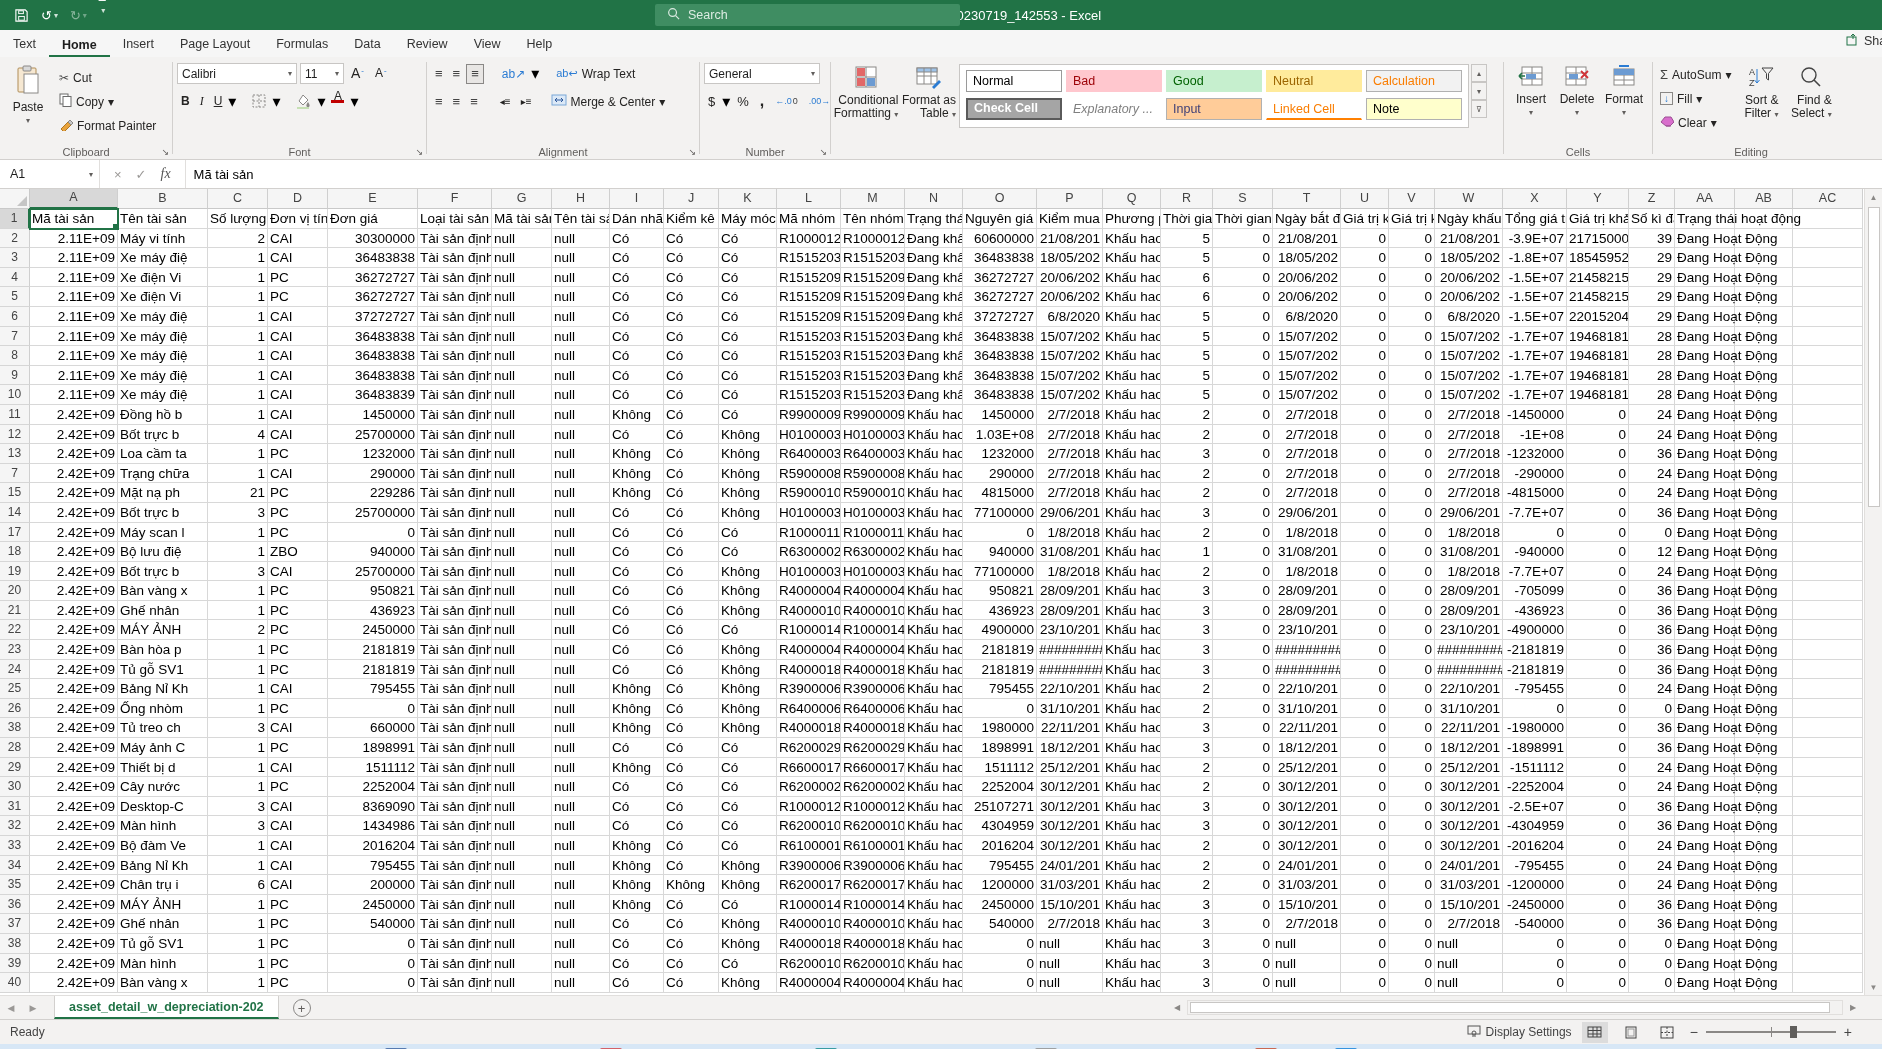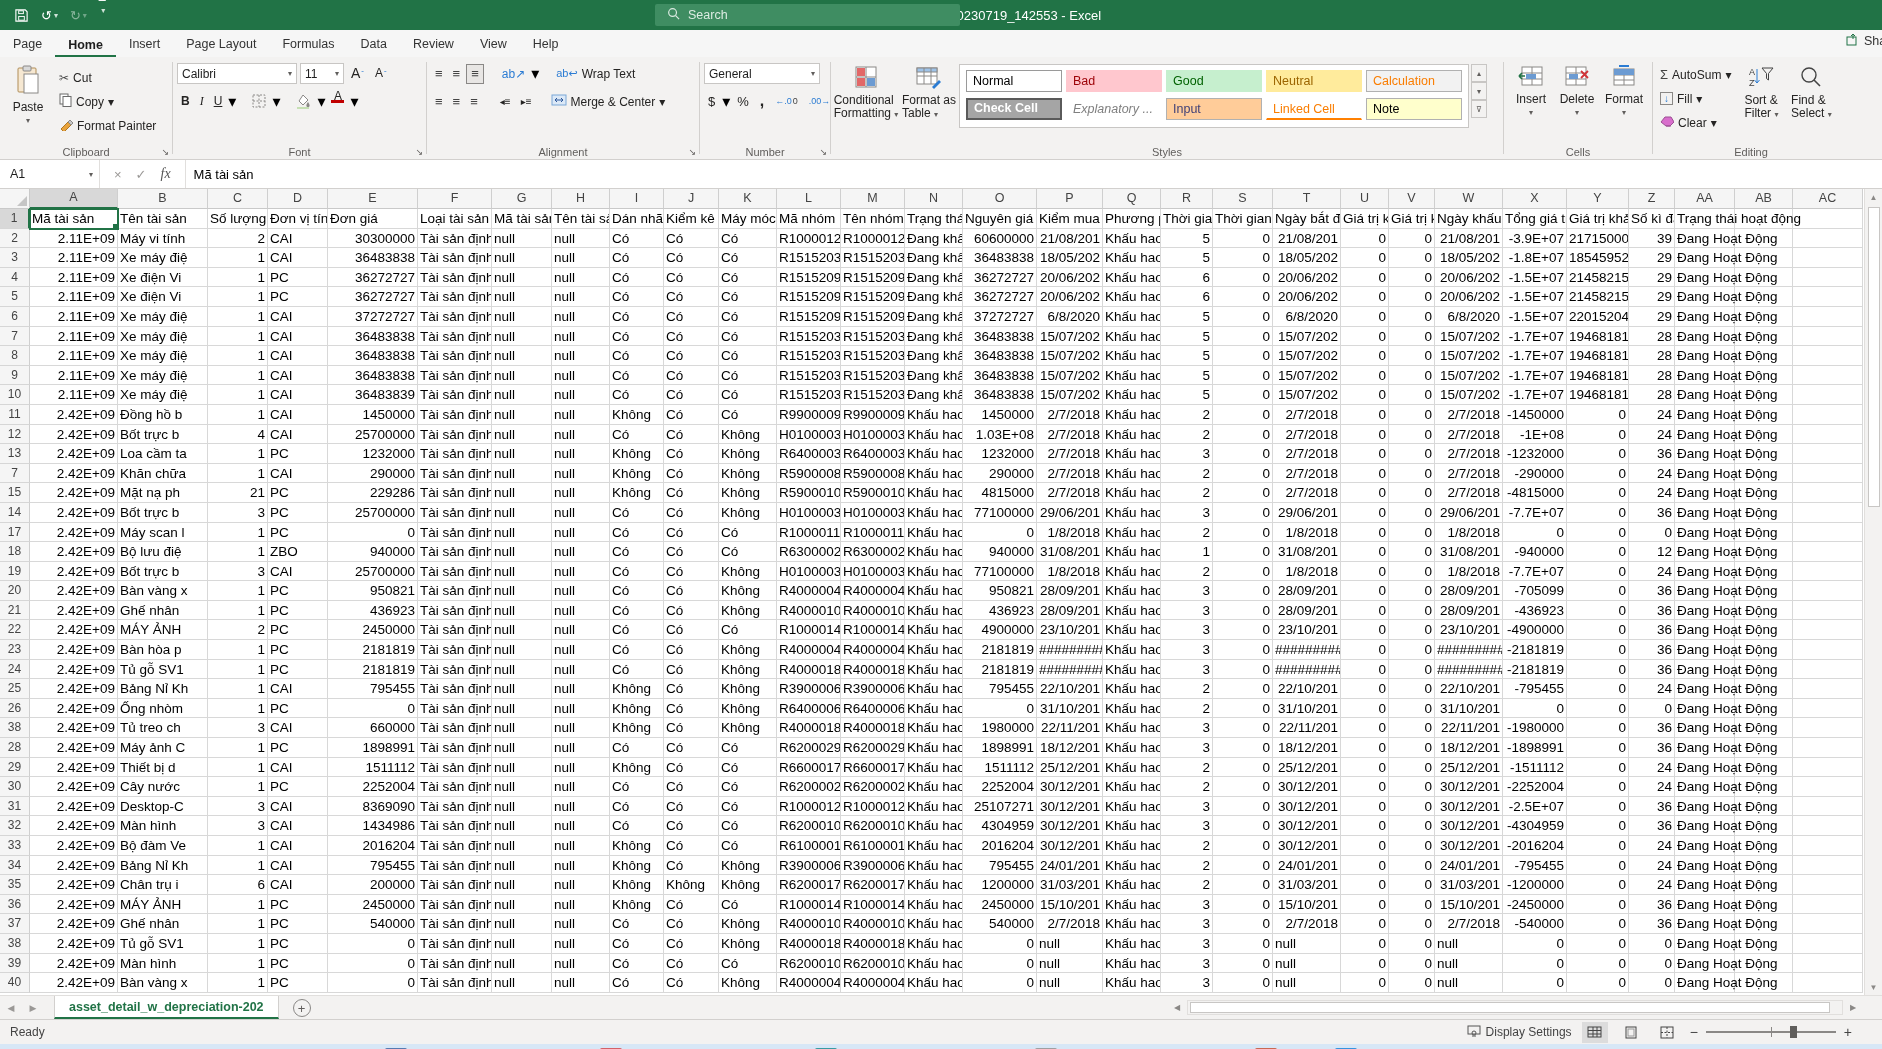--- a/index.html
+++ b/index.html
@@ -37,21 +37,21 @@
   .btn-big { width:52px; display:flex; flex-direction:column; align-items:center; font-size:12px; color:#252423; padding-top:6px; gap:2px; }
   .btn-big .dd { font-size:8px; color:#605e5c; }
   .col-small { display:flex; flex-direction:column; justify-content:flex-start; gap:3px; padding:4px 2px; }
   .btn-row { display:flex; align-items:center; gap:4px; font-size:12px; color:#252423; height:21px; padding:0 3px; }
   .combo { background:#fff; border:1px solid #c8c6c4; height:21px; display:flex; align-items:center;
     font-size:12px; color:#1e1e1e; padding:0 4px; justify-content:space-between; }
   .combo .dd { font-size:8px; color:#605e5c; margin-left:6px; }
   .mini { font-size:12px; color:#252423; padding:0 4px; height:20px; display:flex; align-items:center; gap:1px; }
   .icon-eq { font-size:13px; color:#444; }
   .boxed { border:1px solid #8a8886; background:#e8e6e4; }
-  .two-line { text-align:left; line-height:13px; font-size:12px; color:#252423; }
+  .two-line { text-align:right; line-height:13px; font-size:12px; color:#252423; }
   .gallery { background:#fff; border:1px solid #c8c6c4; display:grid; grid-template-columns:repeat(5, 96px);
     grid-auto-rows:24px; gap:4px 4px; padding:5px 6px; margin-top:5px; }
   .chip { height:22px; line-height:20px; padding:0 6px; font-size:12.5px; border:1px solid transparent; overflow:hidden; white-space:nowrap; }
   .chip-normal { background:#fff; border-color:#9a9a9a; box-shadow:0 0 0 1px #fff inset; }
   .chip-bad { background:#ffc7ce; color:#9c0006; }
   .chip-good { background:#c6efce; color:#006100; }
   .chip-neutral { background:#ffeb9c; color:#9c6500; }
   .chip-calculation { background:#f2f2f2; color:#fa7d00; border-color:#b1b1b1; }
   .chip-check { background:#a5a5a5; color:#fff; border:2px solid #5a5a5a; line-height:17px; font-weight:bold; }
   .chip-explanatory { background:#fff; color:#7f7f7f; font-style:italic; }
@@ -153,21 +153,21 @@
           <circle cx="6" cy="6" r="4.2" fill="none" stroke="#dcebe2" stroke-width="1.3"></circle>
           <line x1="9.3" y1="9.3" x2="13" y2="13" stroke="#dcebe2" stroke-width="1.3"></line>
         </svg>
     </span>
     <span>Search</span>
   </div>
 </div>
 
 <div class="tabrow">
   <div id="ribbon-tabs" style="display:flex;align-items:flex-end;">
-      <span class="rtab">Page</span>
+      <span class="rtab">Text</span>
       <span class="rtab active">Home</span>
       <span class="rtab">Insert</span>
       <span class="rtab">Page Layout</span>
       <span class="rtab">Formulas</span>
       <span class="rtab">Data</span>
       <span class="rtab">Review</span>
       <span class="rtab">View</span>
       <span class="rtab">Help</span>
     </div>
   <div class="share-btn" style="right:-34px;">
@@ -373,21 +373,20 @@
         <div class="chip chip-explanatory">Explanatory ...</div>
         <div class="chip chip-input">Input</div>
         <div class="chip chip-linked">Linked Cell</div>
         <div class="chip chip-note">Note</div>
       </div>
     <div class="grail">
       <div>▴</div>
       <div>▾</div>
       <div>⊽</div>
     </div>
-    <div class="grp-label">Styles</div>
   </div>
   <div class="vsep"></div>
 
   <div class="grp" style="width:148px;justify-content:center;">
     <div class="btn-big" style="width:46px;">
       <span>
         <svg width="26" height="22" viewBox="0 0 26 22">
             <rect x="4" y="2" width="20" height="18" fill="#fff" stroke="#8a8886"></rect>
             <line x1="14" y1="2" x2="14" y2="20" stroke="#8a8886"></line>
             <line x1="4" y1="8" x2="24" y2="8" stroke="#8a8886"></line>
@@ -939,21 +938,21 @@
         <div class="g-cell r" style="width: 64px;">-1232000</div>
         <div class="g-cell r" style="width: 62px;">0</div>
         <div class="g-cell r" style="width: 46px;">36</div>
         <div class="g-cell spill" style="width: 60px;">Đang Hoạt Động</div>
         <div class="g-cell" style="width: 58px;"></div>
         <div class="g-cell" style="width: 70px;"></div>
       </div>
       <div class="g-row">
         <div class="g-rowhdr">7</div>
         <div class="g-cell r" style="width: 88px;">2.42E+09</div>
-        <div class="g-cell" style="width: 90px;">Khăn chữa</div>
+        <div class="g-cell" style="width: 90px;">Trạng chữa</div>
         <div class="g-cell r" style="width: 60px;">1</div>
         <div class="g-cell" style="width: 60px;">CAI</div>
         <div class="g-cell r" style="width: 90px;">290000</div>
         <div class="g-cell" style="width: 74px;">Tài sản định</div>
         <div class="g-cell" style="width: 60px;">null</div>
         <div class="g-cell" style="width: 58px;">null</div>
         <div class="g-cell" style="width: 54px;">Không</div>
         <div class="g-cell" style="width: 55px;">Có</div>
         <div class="g-cell" style="width: 58px;">Không</div>
         <div class="g-cell" style="width: 64px;">R5900008</div>

